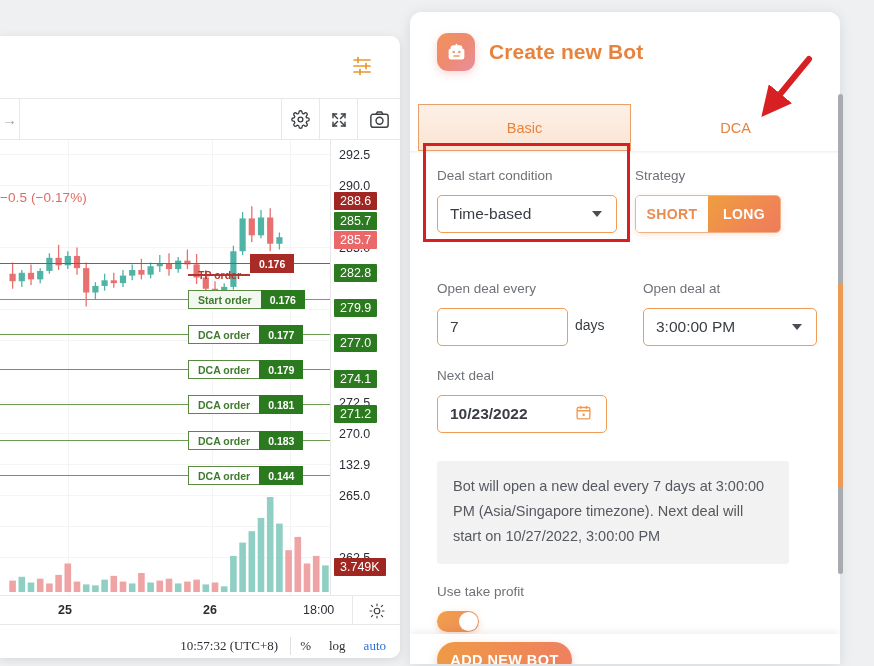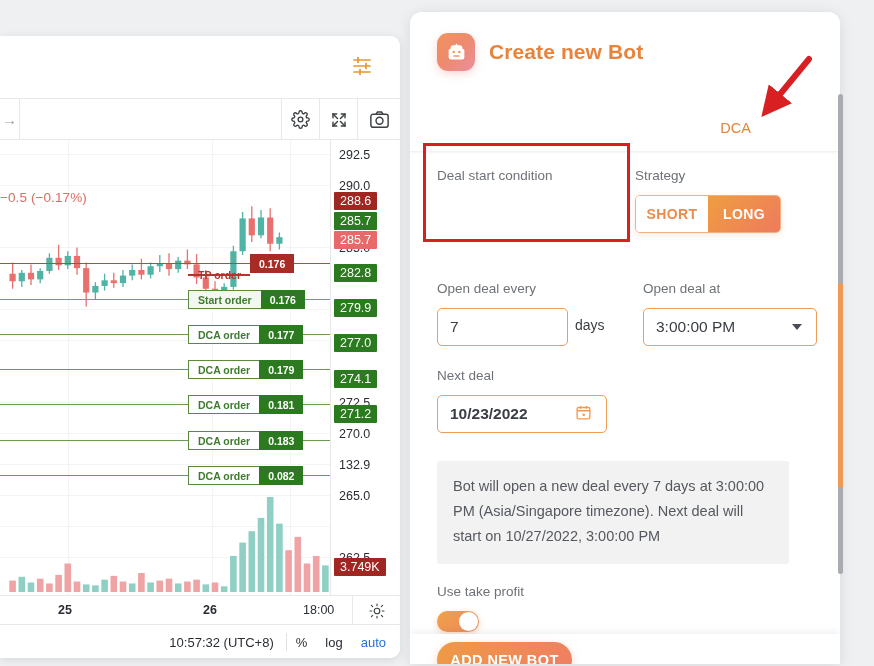--- a/index.html
+++ b/index.html
@@ -94,22 +94,22 @@
     position: absolute; left: 0; top: 559px; width: 400px; height: 30px;
     border-top: 1px solid #e8e8e8; border-bottom: 1px solid #e8e8e8; background: #fff;
   }
   .time-label { position: absolute; top: 7px; font-size: 12.5px; color: #2a2e34; }
   .time-label.b { font-weight: bold; }
   .tz-cell {
     position: absolute; left: 352px; top: 0; width: 48px; height: 29px;
     border-left: 1px solid #e8e8e8; display: flex; align-items: center; justify-content: center;
   }
   .chart-footer {
-    position: absolute; left: 0; top: 590px; width: 400px; height: 32px;
-    background: #fff; display: flex; align-items: center; justify-content: flex-end;
+    position: absolute; left: 0; top: 590px; width: 400px; height: 40px;
+    background: #fff; display: flex; align-items: center; justify-content: flex-end; font-family: Liberation Serif, serif;
   }
   .footer-time { font-size: 13px; color: #2a2e34; padding-right: 12px; }
   .footer-sep { width: 1px; height: 18px; background: #e0e0e0; }
   .footer-btn { font-size: 13px; color: #2a2e34; padding: 0 9px; }
   .footer-btn.auto { color: #2a6fd6; padding-right: 14px; }
 
   
   .form-panel {
     position: absolute; left: 410px; top: 12px;
     width: 430px; height: 652px;
@@ -413,21 +413,21 @@
             <span class="val">0.181</span>
           </div>
           <div class="order-line" style="top: 300px; width: 330px; background: rgb(106, 155, 78);"></div>
           <div class="order-tag tag-green" style="left: 188px; top: 291px;">
             <span class="lbl">DCA order</span>
             <span class="val">0.183</span>
           </div>
           <div class="order-line" style="top: 335px; width: 330px; background: rgb(106, 155, 78);"></div>
           <div class="order-tag tag-green" style="left: 188px; top: 326px;">
             <span class="lbl">DCA order</span>
-            <span class="val">0.082</span>
+            <span class="val">0.144</span>
           </div>
         </div>
     </div>
 
     <div class="price-axis">
       <div class="price-tick" style="top:8px">292.5</div>
       <div class="price-tick" style="top:39px">290.0</div>
       <div class="price-tick" style="top:101px">285.0</div>
       <div class="price-tick" style="top:194px">275.0</div>
       <div class="price-tick" style="top:256px">272.5</div>
@@ -476,27 +476,32 @@
           <path d="M12 1.6l1.5 2.2h2.2a3 3 0 0 1 3 3v1h.3a2 2 0 0 1 2 2v7.6a2.6 2.6 0 0 1-2.6 2.6H5.6A2.6 2.6 0 0 1 3 17.4V9.8a2 2 0 0 1 2-2h.3v-1a3 3 0 0 1 3-3h2.2L12 1.6z"></path>
           <circle cx="8.8" cy="11.4" r="1.5" fill="#f09a63"></circle>
           <circle cx="15.2" cy="11.4" r="1.5" fill="#f09a63"></circle>
           <rect x="8.2" y="15.1" width="7.6" height="1.7" rx="0.8" fill="#f09a63"></rect>
         </svg>
       </div>
       <div class="form-title">Create new Bot</div>
     </div>
 
     <div class="tabs">
+      <div class="tab tab-basic">Basic</div>
       <div class="tab tab-dca">DCA</div>
     </div>
     <div class="tabs-underline"></div>
 
     <div class="form-body">
 
       <div class="field-label" style="left:27px; top:14px">Deal start condition</div>
+      <div class="ctl" style="left:27px; top:41px; width:180px">
+        <span class="txt">Time-based</span>
+        <span class="caret"></span>
+      </div>
 
       <div class="field-label" style="left:225px; top:14px">Strategy</div>
       <div class="seg" style="left:225px; top:41px">
         <div class="seg-btn seg-off">SHORT</div>
         <div class="seg-btn seg-on">LONG</div>
       </div>
 
       <div class="field-label" style="left:27px; top:127px">Open deal every</div>
       <div class="ctl" style="left:27px; top:154px; width:131px">
         <span class="txt">7</span>

